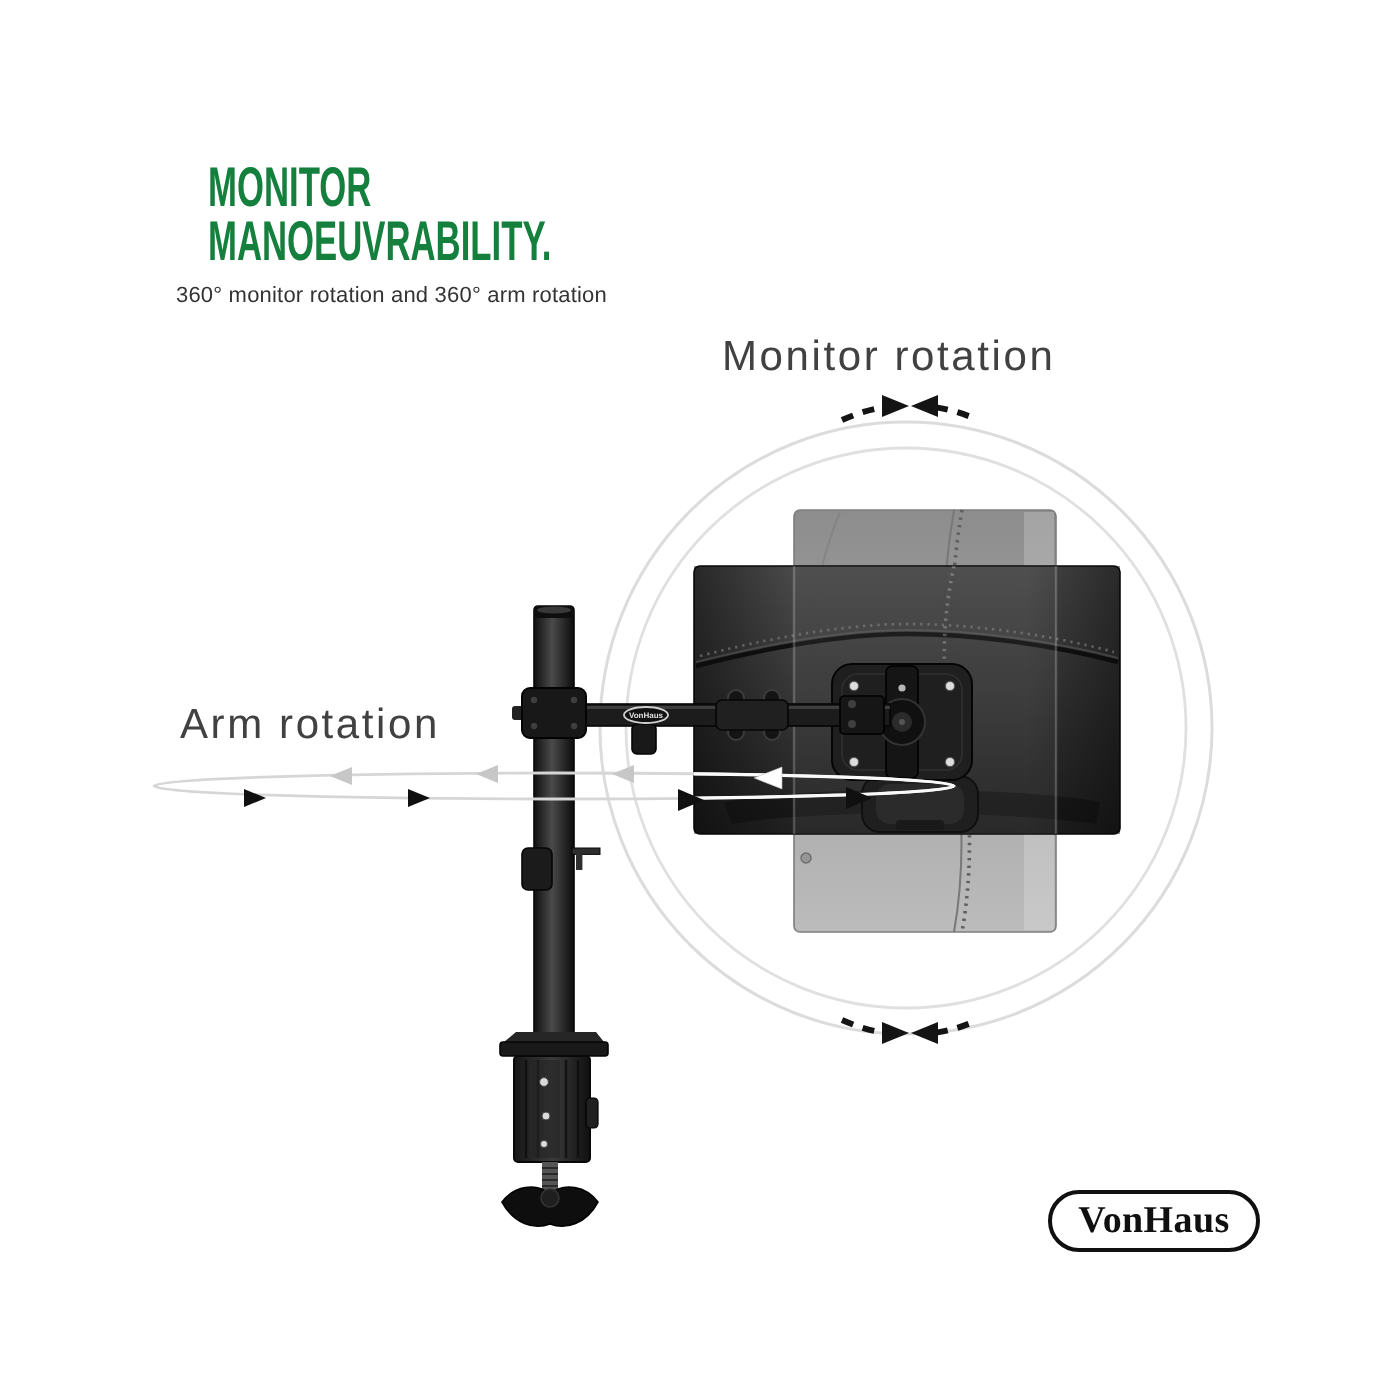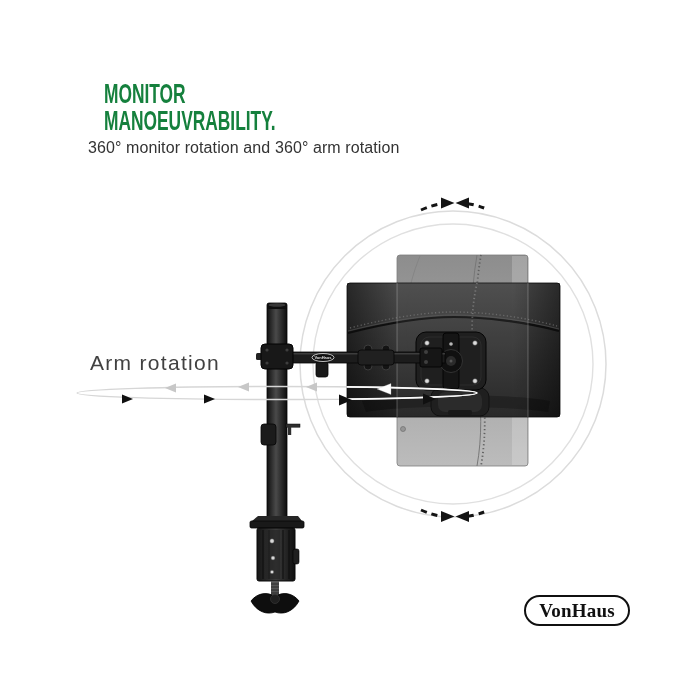--- a/index.html
+++ b/index.html
@@ -8,21 +8,21 @@
   .canvas { position:relative; width:700px; height:700px; background:#ffffff; overflow:hidden; }
 
   
   .title { position:absolute; left:104px; top:80px; color:#15803d; }
   .title .tline {
     font-weight:700; font-size:28px; line-height:27px; letter-spacing:0;
     transform:scaleX(0.62); transform-origin:left top; white-space:nowrap;
   }
 
   
-  .subtitle { position:absolute; left:88px; top:140px; font-size:16px; line-height:16px;
+  .subtitle { position:absolute; left:88px; top:140px; font-size:11px; line-height:16px;
     color:#333333; letter-spacing:0.1px; }
 
   
   .anno { position:absolute; font-size:21px; font-weight:300; color:#414141;
     letter-spacing:1.3px; white-space:nowrap; }
   .anno.monitor { left:361px; top:167px; }
   .anno.arm { left:90px; top:351px; }
 
   
   .artwork { position:absolute; left:0; top:0; width:700px; height:700px; }
@@ -41,20 +41,21 @@
 
   <div class="title">
     <div class="tline">MONITOR</div>
     <div class="tline">MANOEUVRABILITY.</div>
   </div>
 
   <div class="subtitle">
     <div>360° monitor rotation and 360° arm rotation</div>
   </div>
 
+  <div class="anno monitor">Monitor rotation</div>
   <div class="anno arm">Arm rotation</div>
 
   <svg class="artwork" viewBox="0 0 700 700">
     <defs>
       <linearGradient id="poleGrad" x1="0" y1="0" x2="1" y2="0">
         <stop offset="0" stop-color="#101010"></stop>
           <stop offset="0.45" stop-color="#4a4a4a"></stop>
           <stop offset="1" stop-color="#0c0c0c"></stop>
       </linearGradient>
       <linearGradient id="monGrad" x1="0" y1="0" x2="0" y2="1">

